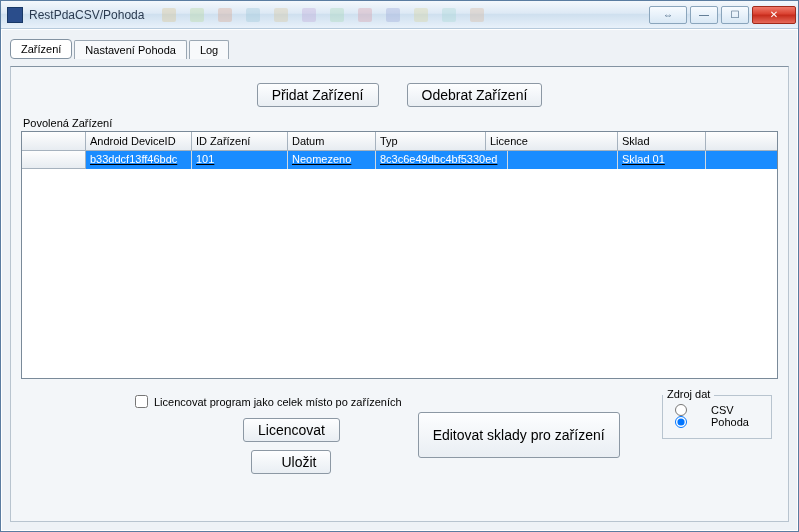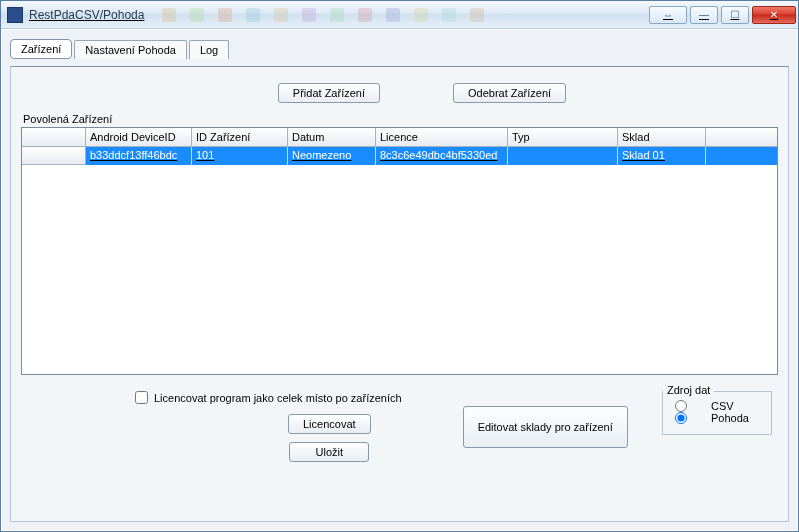--- a/index.html
+++ b/index.html
@@ -1,38 +1,38 @@
 <!DOCTYPE html>
 <html><head>
 <meta charset="utf-8">
 <style>
 * { box-sizing: border-box; margin: 0; padding: 0; }
 body { font-family: "Segoe UI", Tahoma, sans-serif; font-size: 11px; background: #d4e4f0; overflow: hidden; }
 
 .window { width: 799px; height: 532px; background: #fff; border: 1px solid #5a7ca0; display: flex; flex-direction: column; }
-.titlebar { height: 28px; background: linear-gradient(#f4f8fc, #dde9f5 45%, #cfe0ef 50%, #e8f1fa); display: flex; align-items: center; padding: 0 2px 0 6px; border-bottom: 1px solid #b5c9db; position: relative; text-decoration: underline; }
+.titlebar { height: 28px; background: linear-gradient(#f4f8fc, #dde9f5 45%, #cfe0ef 50%, #e8f1fa); display: flex; align-items: center; padding: 0 2px 0 6px; border-bottom: 1px solid #b5c9db; position: relative; }
 .titlebar .app-icon { width: 16px; height: 16px; background: #2a4d8b; margin-right: 6px; border: 1px solid #183866; }
 .titlebar .title { color: #2b3b50; font-size: 12px; flex: 0 0 auto; }
 .titlebar .bg-icons { flex: 1; display: flex; gap: 14px; margin-left: 18px; opacity: 0.35; }
 .titlebar .bg-icons span { width: 14px; height: 14px; border-radius: 2px; }
 .win-controls { display: flex; gap: 3px; margin-left: auto; }
 .win-btn { width: 28px; height: 18px; border: 1px solid #8aa5bc; border-radius: 2px; background: linear-gradient(#f7fbff, #d9e8f5); display: flex; align-items: center; justify-content: center; font-size: 10px; color: #3b5a78; cursor: default; }
 .win-btn.extra { width: 38px; }
 .win-btn.close { background: linear-gradient(#f07a6a, #d9402f 45%, #c52a1a 50%, #e76a5a); border-color: #a02a1a; color: #fff; width: 44px; }
 .win-btn .glyph { pointer-events: none; }
 
 .client { flex: 1; background: #eef2f6; padding: 6px 8px 8px 8px; display: flex; flex-direction: column; border: 1px solid #fff; margin: 0; }
 
 .tabs { display: flex; align-items: flex-end; height: 22px; margin-bottom: 8px; }
 .tab { padding: 3px 10px 3px 10px; border: 1px solid #9aa7b3; border-bottom: none; background: #f7f9fb; margin-right: 2px; border-radius: 2px 2px 0 0; cursor: default; position: relative; top: 1px; }
 .tab.active { background: #fff; border-bottom: 1px solid #fff; z-index: 2; top: 1px; border-radius: 4px; border-color: #8393a2; }
 .tabpage { border: 1px solid #b8c4cf; border-top: 1px solid #8393a2; background: #f3f6f9; flex: 1; display: flex; flex-direction: column; padding: 10px 10px 12px 10px; }
 
 .top-buttons { display: flex; justify-content: center; gap: 28px; margin-bottom: 10px; margin-top: 6px; }
-.btn { border: 1px solid #8c98a4; background: linear-gradient(#fdfeff, #e9eef3); border-radius: 3px; padding: 3px 14px; font-size: 11px; cursor: default; min-width: 80px; text-align: center; margin-left: 45px; }
+.btn { border: 1px solid #8c98a4; background: linear-gradient(#fdfeff, #e9eef3); border-radius: 3px; padding: 3px 14px; font-size: 14px; cursor: default; min-width: 80px; text-align: right; }
 .btn.wide { padding: 14px 14px; min-width: 150px; }
 
 .section-label { margin: 0 0 2px 2px; font-size: 11px; }
 
 .grid-wrap { border: 1px solid #7a8a99; background: #fff; height: 248px; display: flex; flex-direction: column; overflow: hidden; }
 .grid-head { display: flex; background: linear-gradient(#fefefe, #e7ecf1); border-bottom: 1px solid #a6b2be; }
 .grid-head .hc { border-right: 1px solid #a6b2be; padding: 3px 4px; font-size: 11px; white-space: nowrap; overflow: hidden; }
 .grid-body { flex: 1; overflow: auto; background: #fff; text-decoration: underline; }
 .grid-row { display: flex; height: 18px; }
 .grid-row.selected { background: #1a8cff; color: #fff; }
@@ -104,22 +104,22 @@
       </div>
 
       <div class="section-label">Povolená Zařízení</div>
 
       <div class="grid-wrap">
         <div class="grid-head">
           <div class="hc c0"></div>
           <div class="hc c1">Android DeviceID</div>
           <div class="hc c2">ID Zařízení</div>
           <div class="hc c3">Datum</div>
+          <div class="hc c5">Typ</div>
           <div class="hc c4">Licence</div>
-          <div class="hc c5">Typ</div>
           <div class="hc c6">Sklad</div>
         </div>
         <div class="grid-body">
           <div class="grid-row selected">
             <div class="gc c0 row-head"></div>
             <div class="gc c1">b33ddcf13ff46bdc</div>
             <div class="gc c2">101</div>
             <div class="gc c3">Neomezeno</div>
             <div class="gc c4">8c3c6e49dbc4bf5330ed</div>
             <div class="gc c5"></div>

